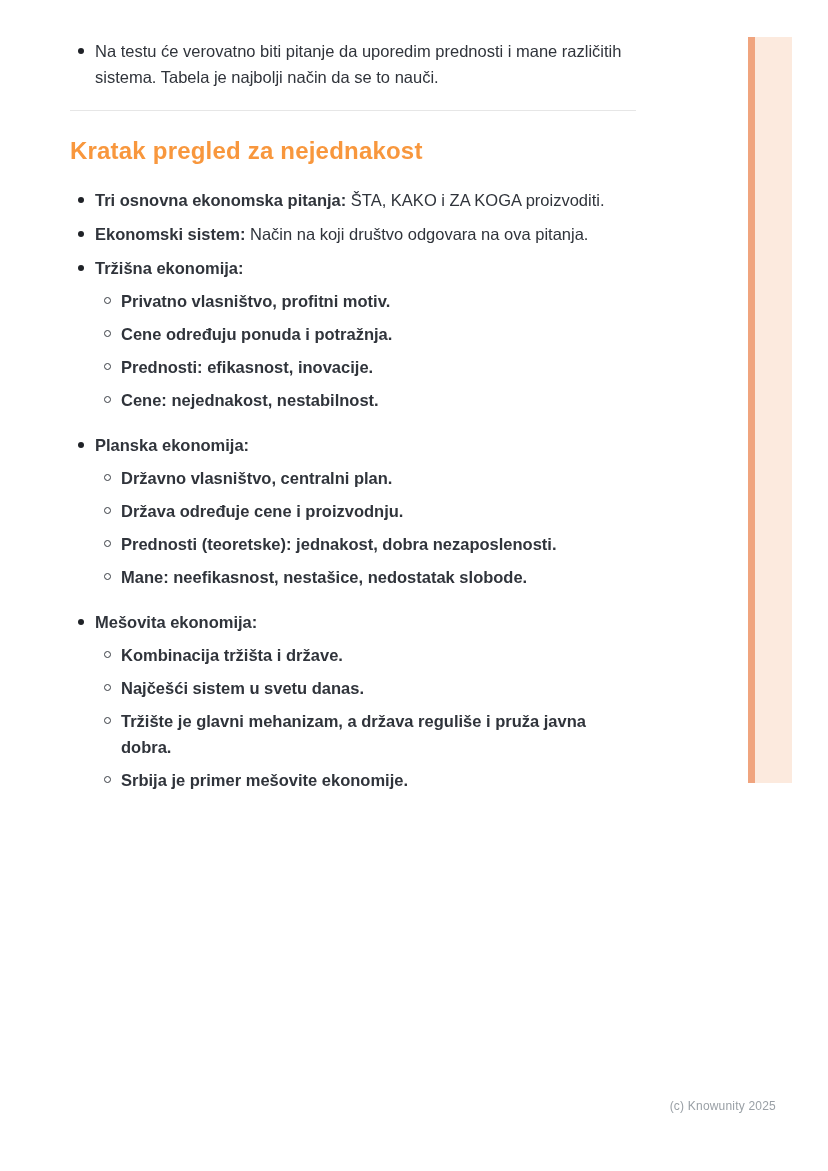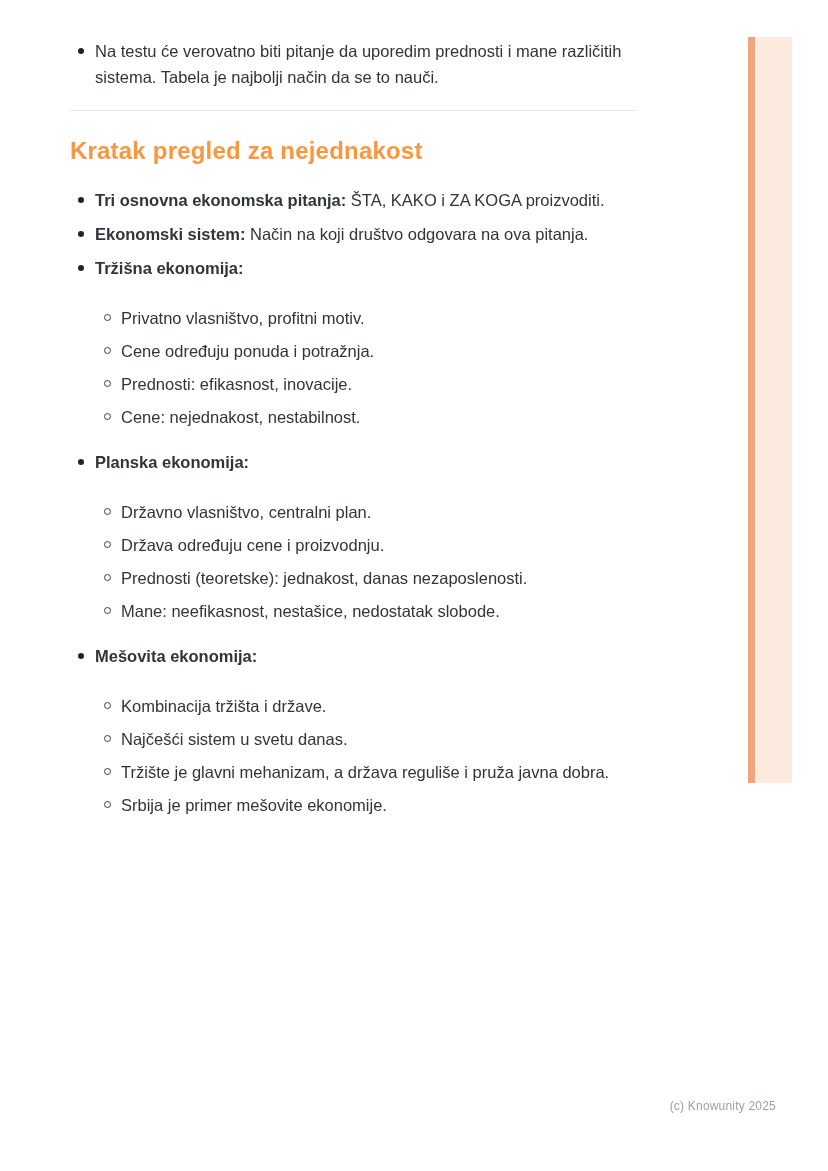--- a/index.html
+++ b/index.html
@@ -38,21 +38,21 @@
 
   .divider{border:none;border-top:1px solid var(--divider);margin:20px 0 0 0;}
 
   .heading{
     color:var(--heading);
     font-size:24px;line-height:28px;font-weight:700;
     margin:26px 0 22px 0;
     letter-spacing:.2px;
   }
 
-  .sublist{margin-top:24px;}
+  .sublist{margin-top:7px;font-weight:bold;}
   .sli{display:flex;align-items:flex-start;margin-bottom:7px;}
 
   .edge{position:absolute;left:748px;top:37px;width:44px;height:746px;background:var(--edge-light);}
   .edge-strip{position:absolute;left:0;top:0;width:7px;height:100%;background:var(--edge-dark);}
 
   .footer{
     position:absolute;top:1100px;right:52px;
     font-size:12px;line-height:12px;color:var(--footer-text);
     letter-spacing:.2px;
     padding-left:12px;
@@ -115,25 +115,25 @@
         <span class="m-disc"></span>
         <div class="li-body">
           <p class="li-text"><strong class="lbl">Planska ekonomija:</strong></p>
           <div class="sublist">
             <div class="sli">
               <span class="m-circle"></span>
               <p class="li-text">Državno vlasništvo, centralni plan.</p>
             </div>
             <div class="sli">
               <span class="m-circle"></span>
-              <p class="li-text">Država određuju cene i proizvodnju.</p>
+              <p class="li-text">Država određuje cene i proizvodnju.</p>
             </div>
             <div class="sli">
               <span class="m-circle"></span>
-              <p class="li-text">Prednosti (teoretske): jednakost, danas nezaposlenosti.</p>
+              <p class="li-text">Prednosti (teoretske): jednakost, dobra nezaposlenosti.</p>
             </div>
             <div class="sli">
               <span class="m-circle"></span>
               <p class="li-text">Mane: neefikasnost, nestašice, nedostatak slobode.</p>
             </div>
           </div>
         </div>
       </div>
 
       <div class="li group">

